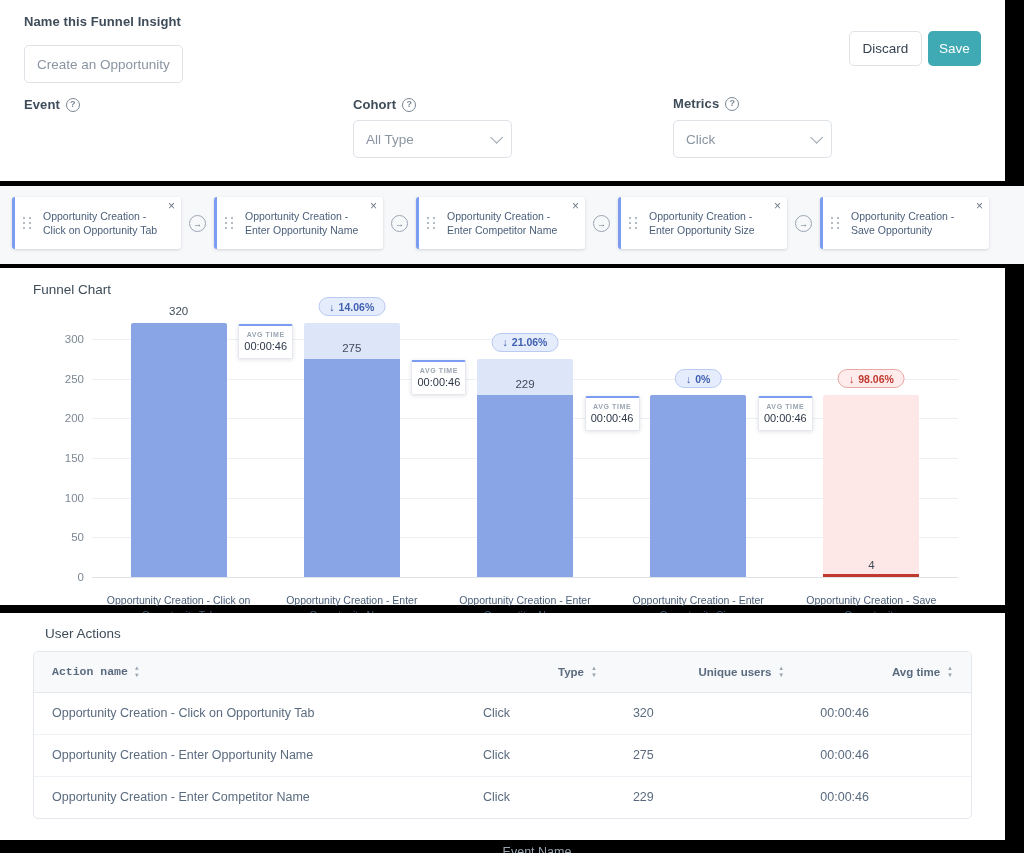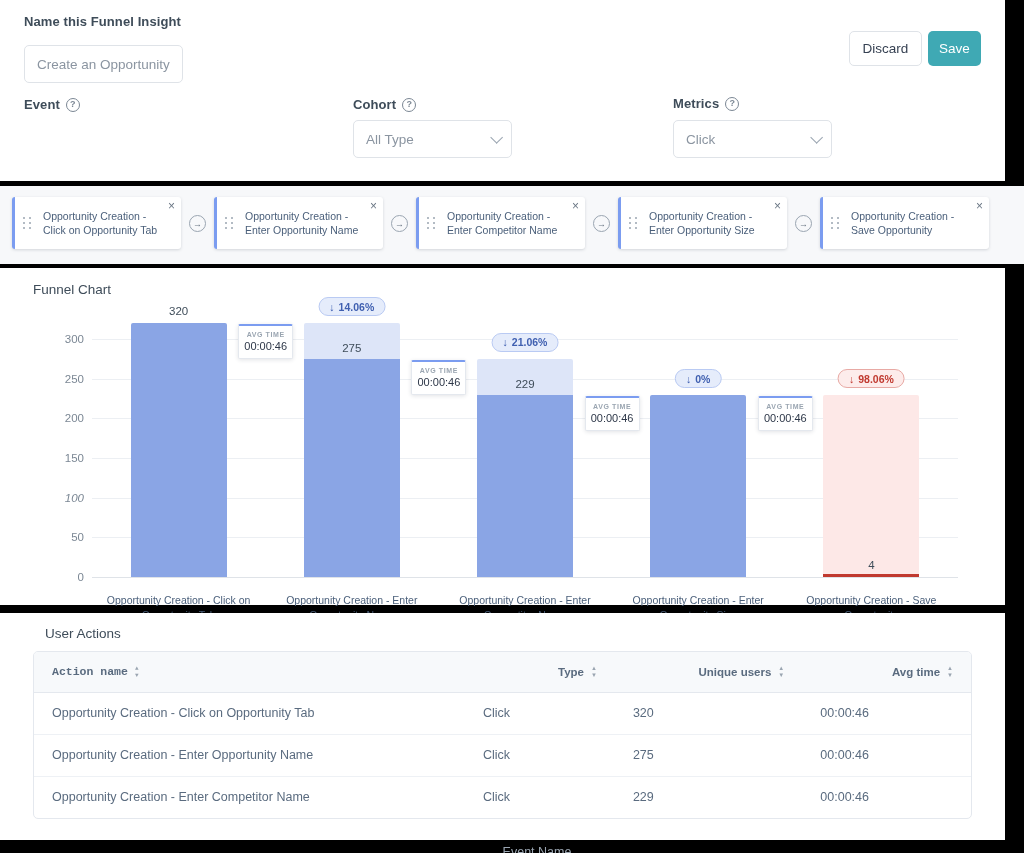--- a/index.html
+++ b/index.html
@@ -269,21 +269,21 @@
   <div class="panel" id="chart-panel">
     <div id="chart-title">Funnel Chart</div>
     <div id="ylabel">No of  Events</div>
     <div id="xlabel">Event Name</div>
     <div id="plot">
         <div class="axis-line" style="top: 265px;"></div>
         <div class="ytick" style="top: 265px;">0</div>
         <div class="gridline" style="top: 225.333px;"></div>
         <div class="ytick" style="top: 225.333px;">50</div>
         <div class="gridline" style="top: 185.667px;"></div>
-        <div class="ytick" style="top: 185.667px; font-style: italic;">100</div>
+        <div class="ytick" style="top: 185.667px;">100</div>
         <div class="gridline" style="top: 146px;"></div>
         <div class="ytick" style="top: 146px;">150</div>
         <div class="gridline" style="top: 106.333px;"></div>
         <div class="ytick" style="top: 106.333px;">200</div>
         <div class="gridline" style="top: 66.6667px;"></div>
         <div class="ytick" style="top: 66.6667px;">250</div>
         <div class="gridline" style="top: 27px;"></div>
         <div class="ytick" style="top: 27px;">300</div>
         <div class="bar-main" style="left: 38.6px; top: 11.1333px; width: 96px; height: 253.867px; border-radius: 2px 2px 0px 0px;"></div>
         <div class="bar-value" style="left: 86.6px; top: -6.86667px;">320</div>

